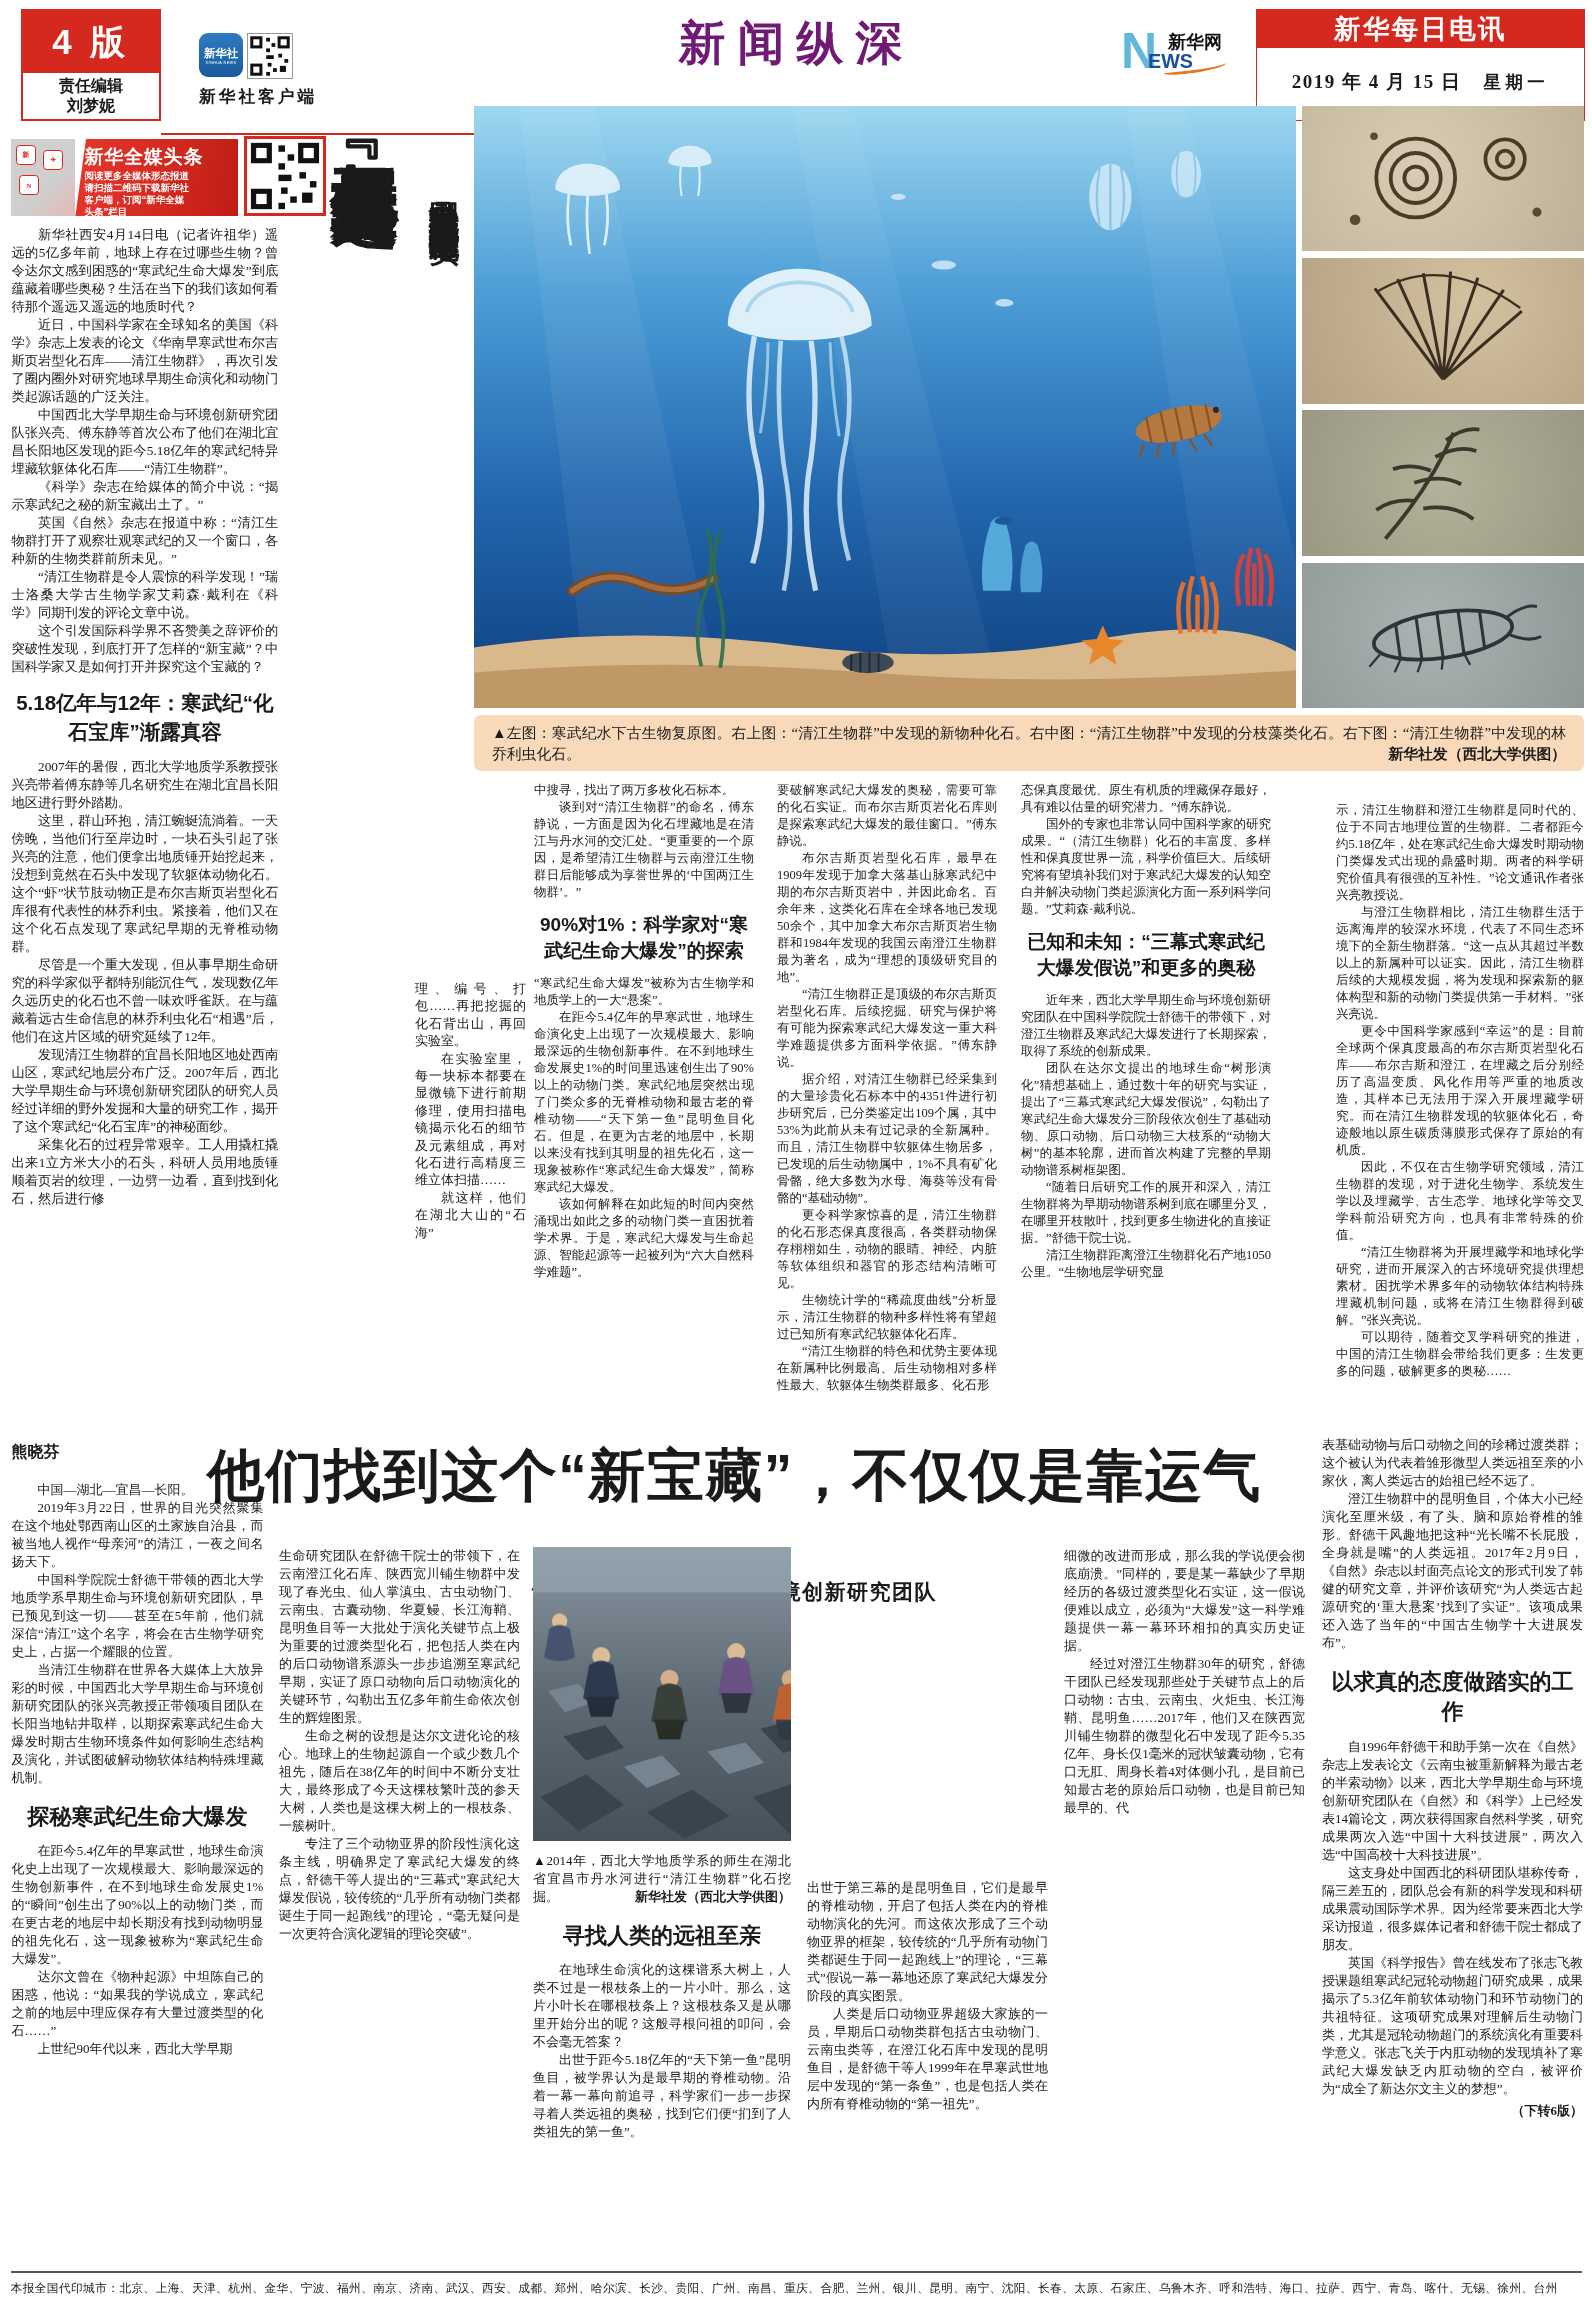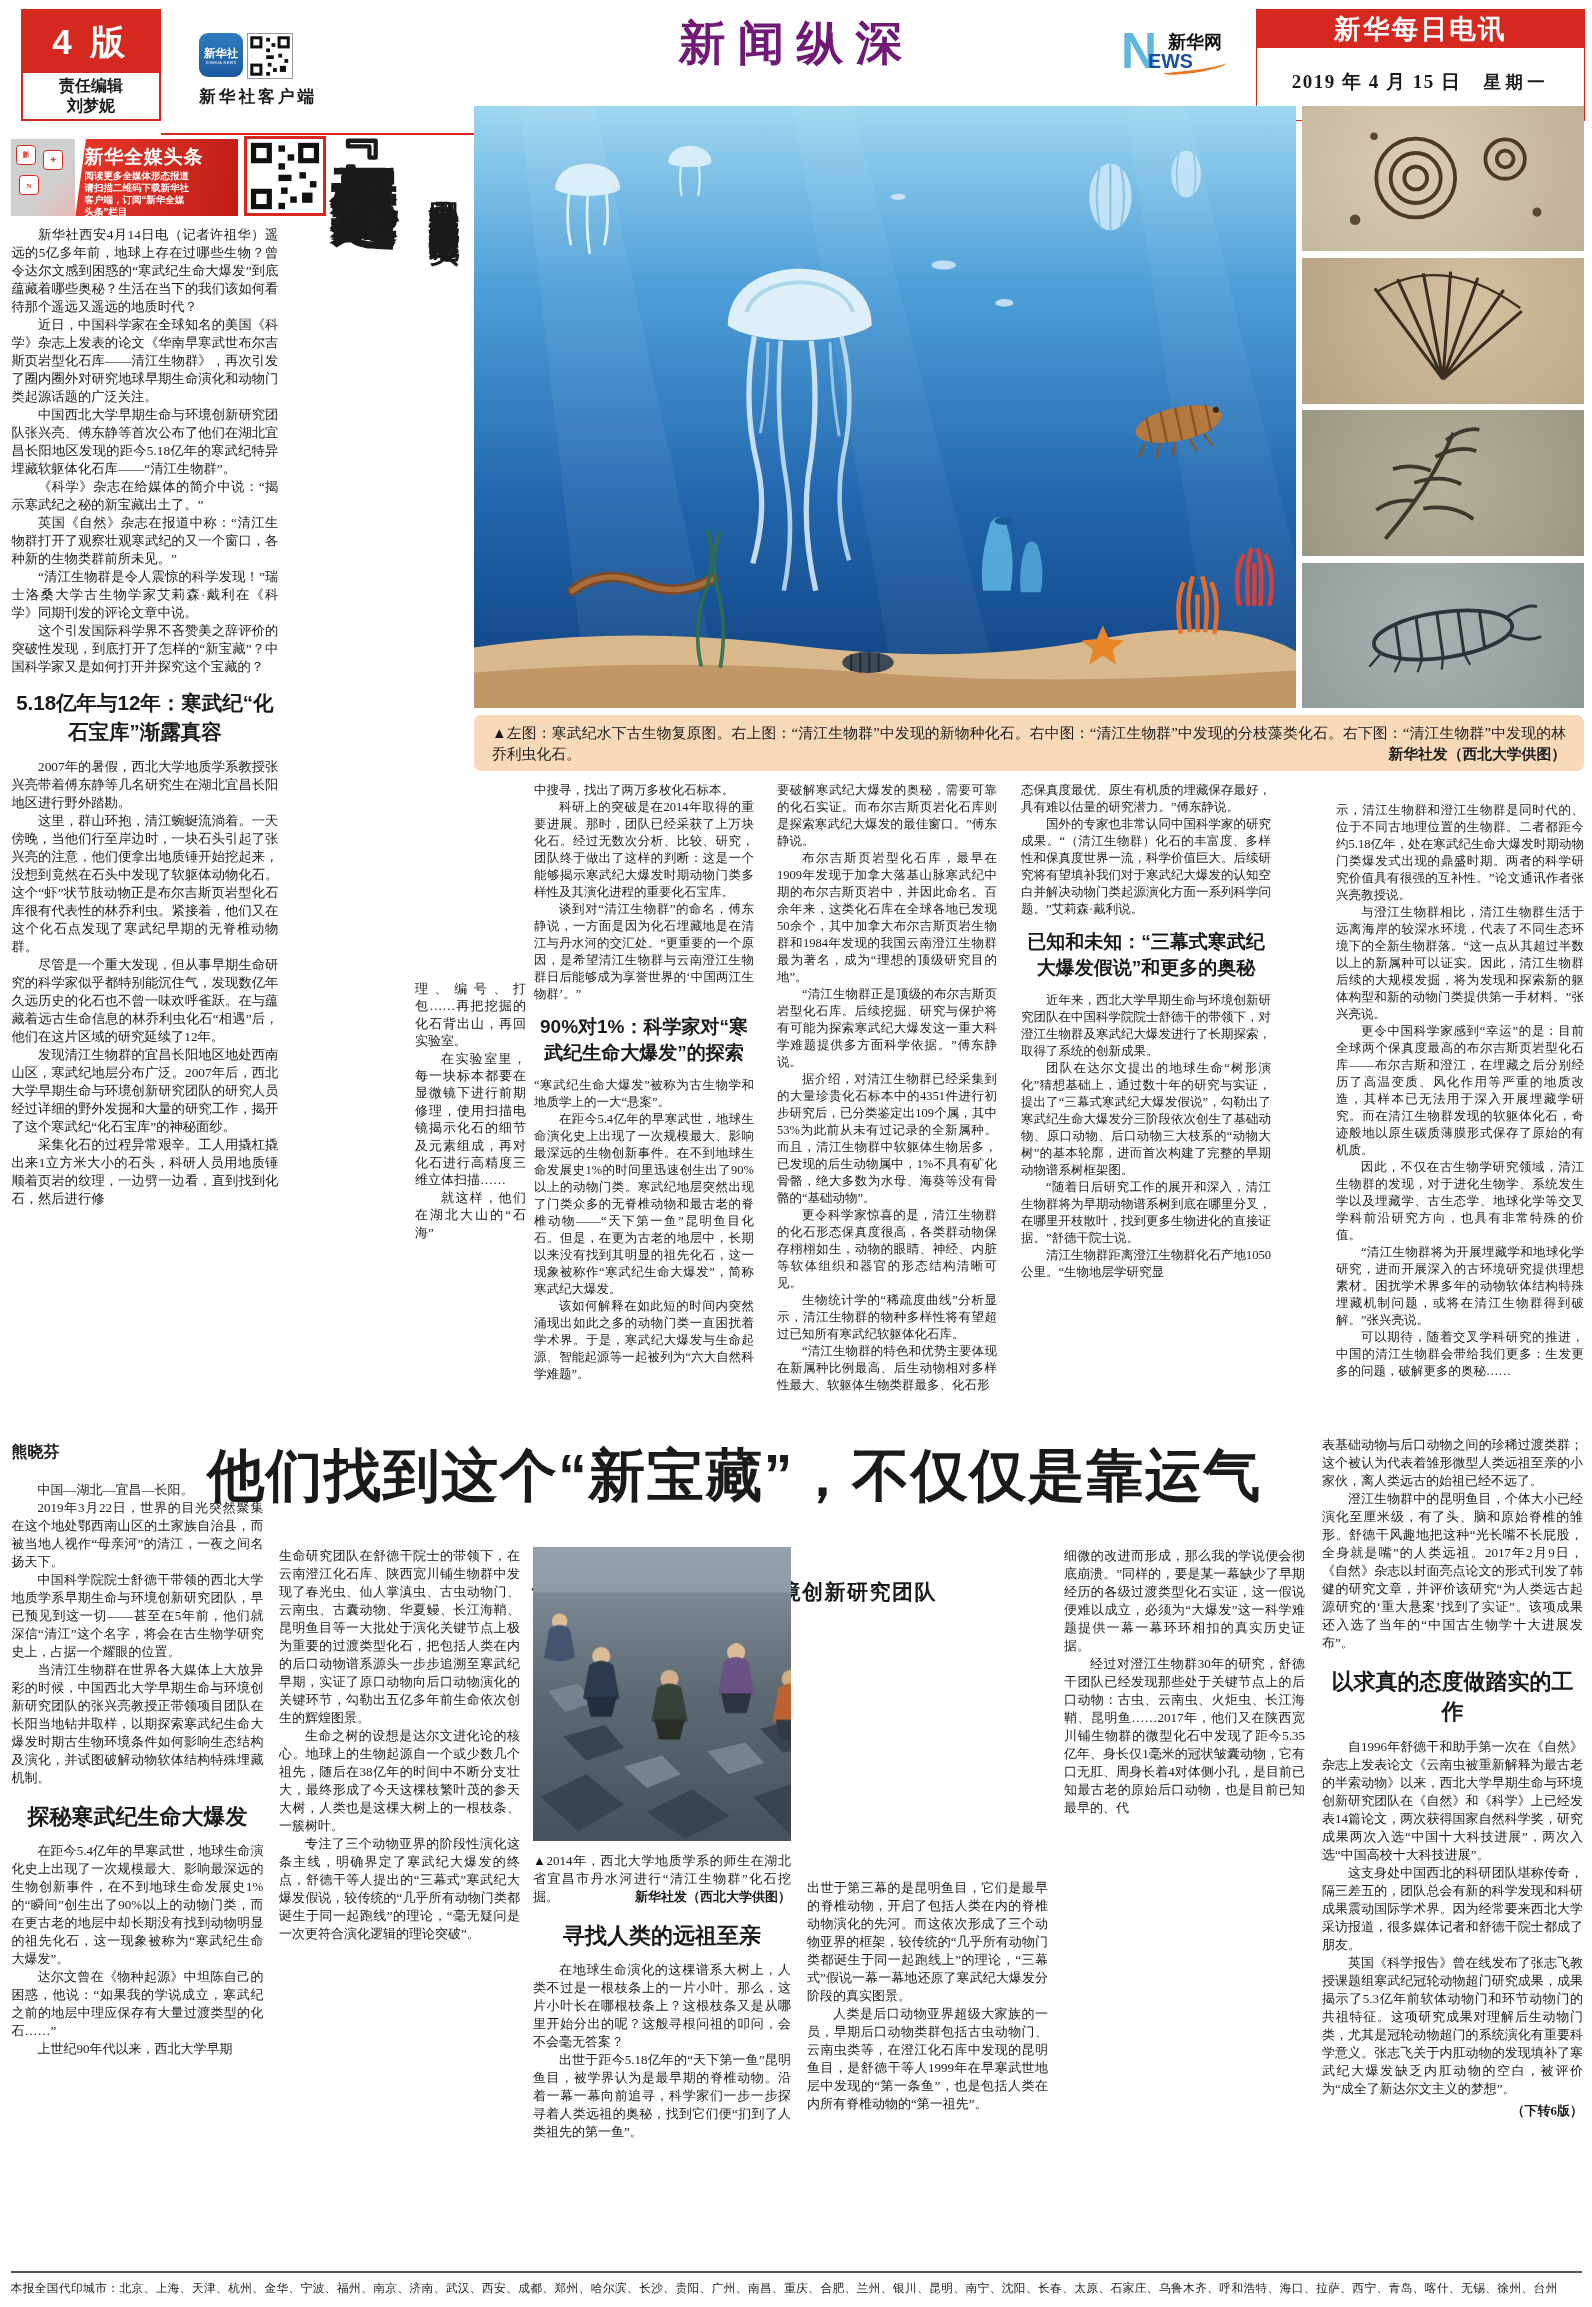--- a/index.html
+++ b/index.html
@@ -359,21 +359,20 @@
   </div>
 
   <div class="caption-bar">
     <span>▲左图：寒武纪水下古生物复原图。右上图：“清江生物群”中发现的新物种化石。右中图：“清江生物群”中发现的分枝藻类化石。右下图：“清江生物群”中发现的林乔利虫化石。</span>
     <span class="caption-credit">新华社发（西北大学供图）</span>
   </div>
 
   <div class="mid-col cont" style="left:534px;width:220px;">
     <div class="cont">
         <p>中搜寻，找出了两万多枚化石标本。</p>
-        <p>科研上的突破是在2014年取得的重要进展。那时，团队已经采获了上万块化石。经过无数次分析、比较、研究，团队终于做出了这样的判断：这是一个能够揭示寒武纪大爆发时期动物门类多样性及其演化进程的重要化石宝库。</p>
         <p>谈到对“清江生物群”的命名，傅东静说，一方面是因为化石埋藏地是在清江与丹水河的交汇处。“更重要的一个原因，是希望清江生物群与云南澄江生物群日后能够成为享誉世界的‘中国两江生物群’。”</p>
       </div>
     <h3 class="mid-subhead">90%对1%：科学家对“寒武纪生命大爆发”的探索</h3>
     <div>
         <p>“寒武纪生命大爆发”被称为古生物学和地质学上的一大“悬案”。</p>
         <p>在距今5.4亿年的早寒武世，地球生命演化史上出现了一次规模最大、影响最深远的生物创新事件。在不到地球生命发展史1%的时间里迅速创生出了90%以上的动物门类。寒武纪地层突然出现了门类众多的无脊椎动物和最古老的脊椎动物——“天下第一鱼”昆明鱼目化石。但是，在更为古老的地层中，长期以来没有找到其明显的祖先化石，这一现象被称作“寒武纪生命大爆发”，简称寒武纪大爆发。</p>
         <p>该如何解释在如此短的时间内突然涌现出如此之多的动物门类一直困扰着学术界。于是，寒武纪大爆发与生命起源、智能起源等一起被列为“六大自然科学难题”。</p>
       </div>
   </div>
   <div class="mid-col" style="left:777px;width:220px;">

